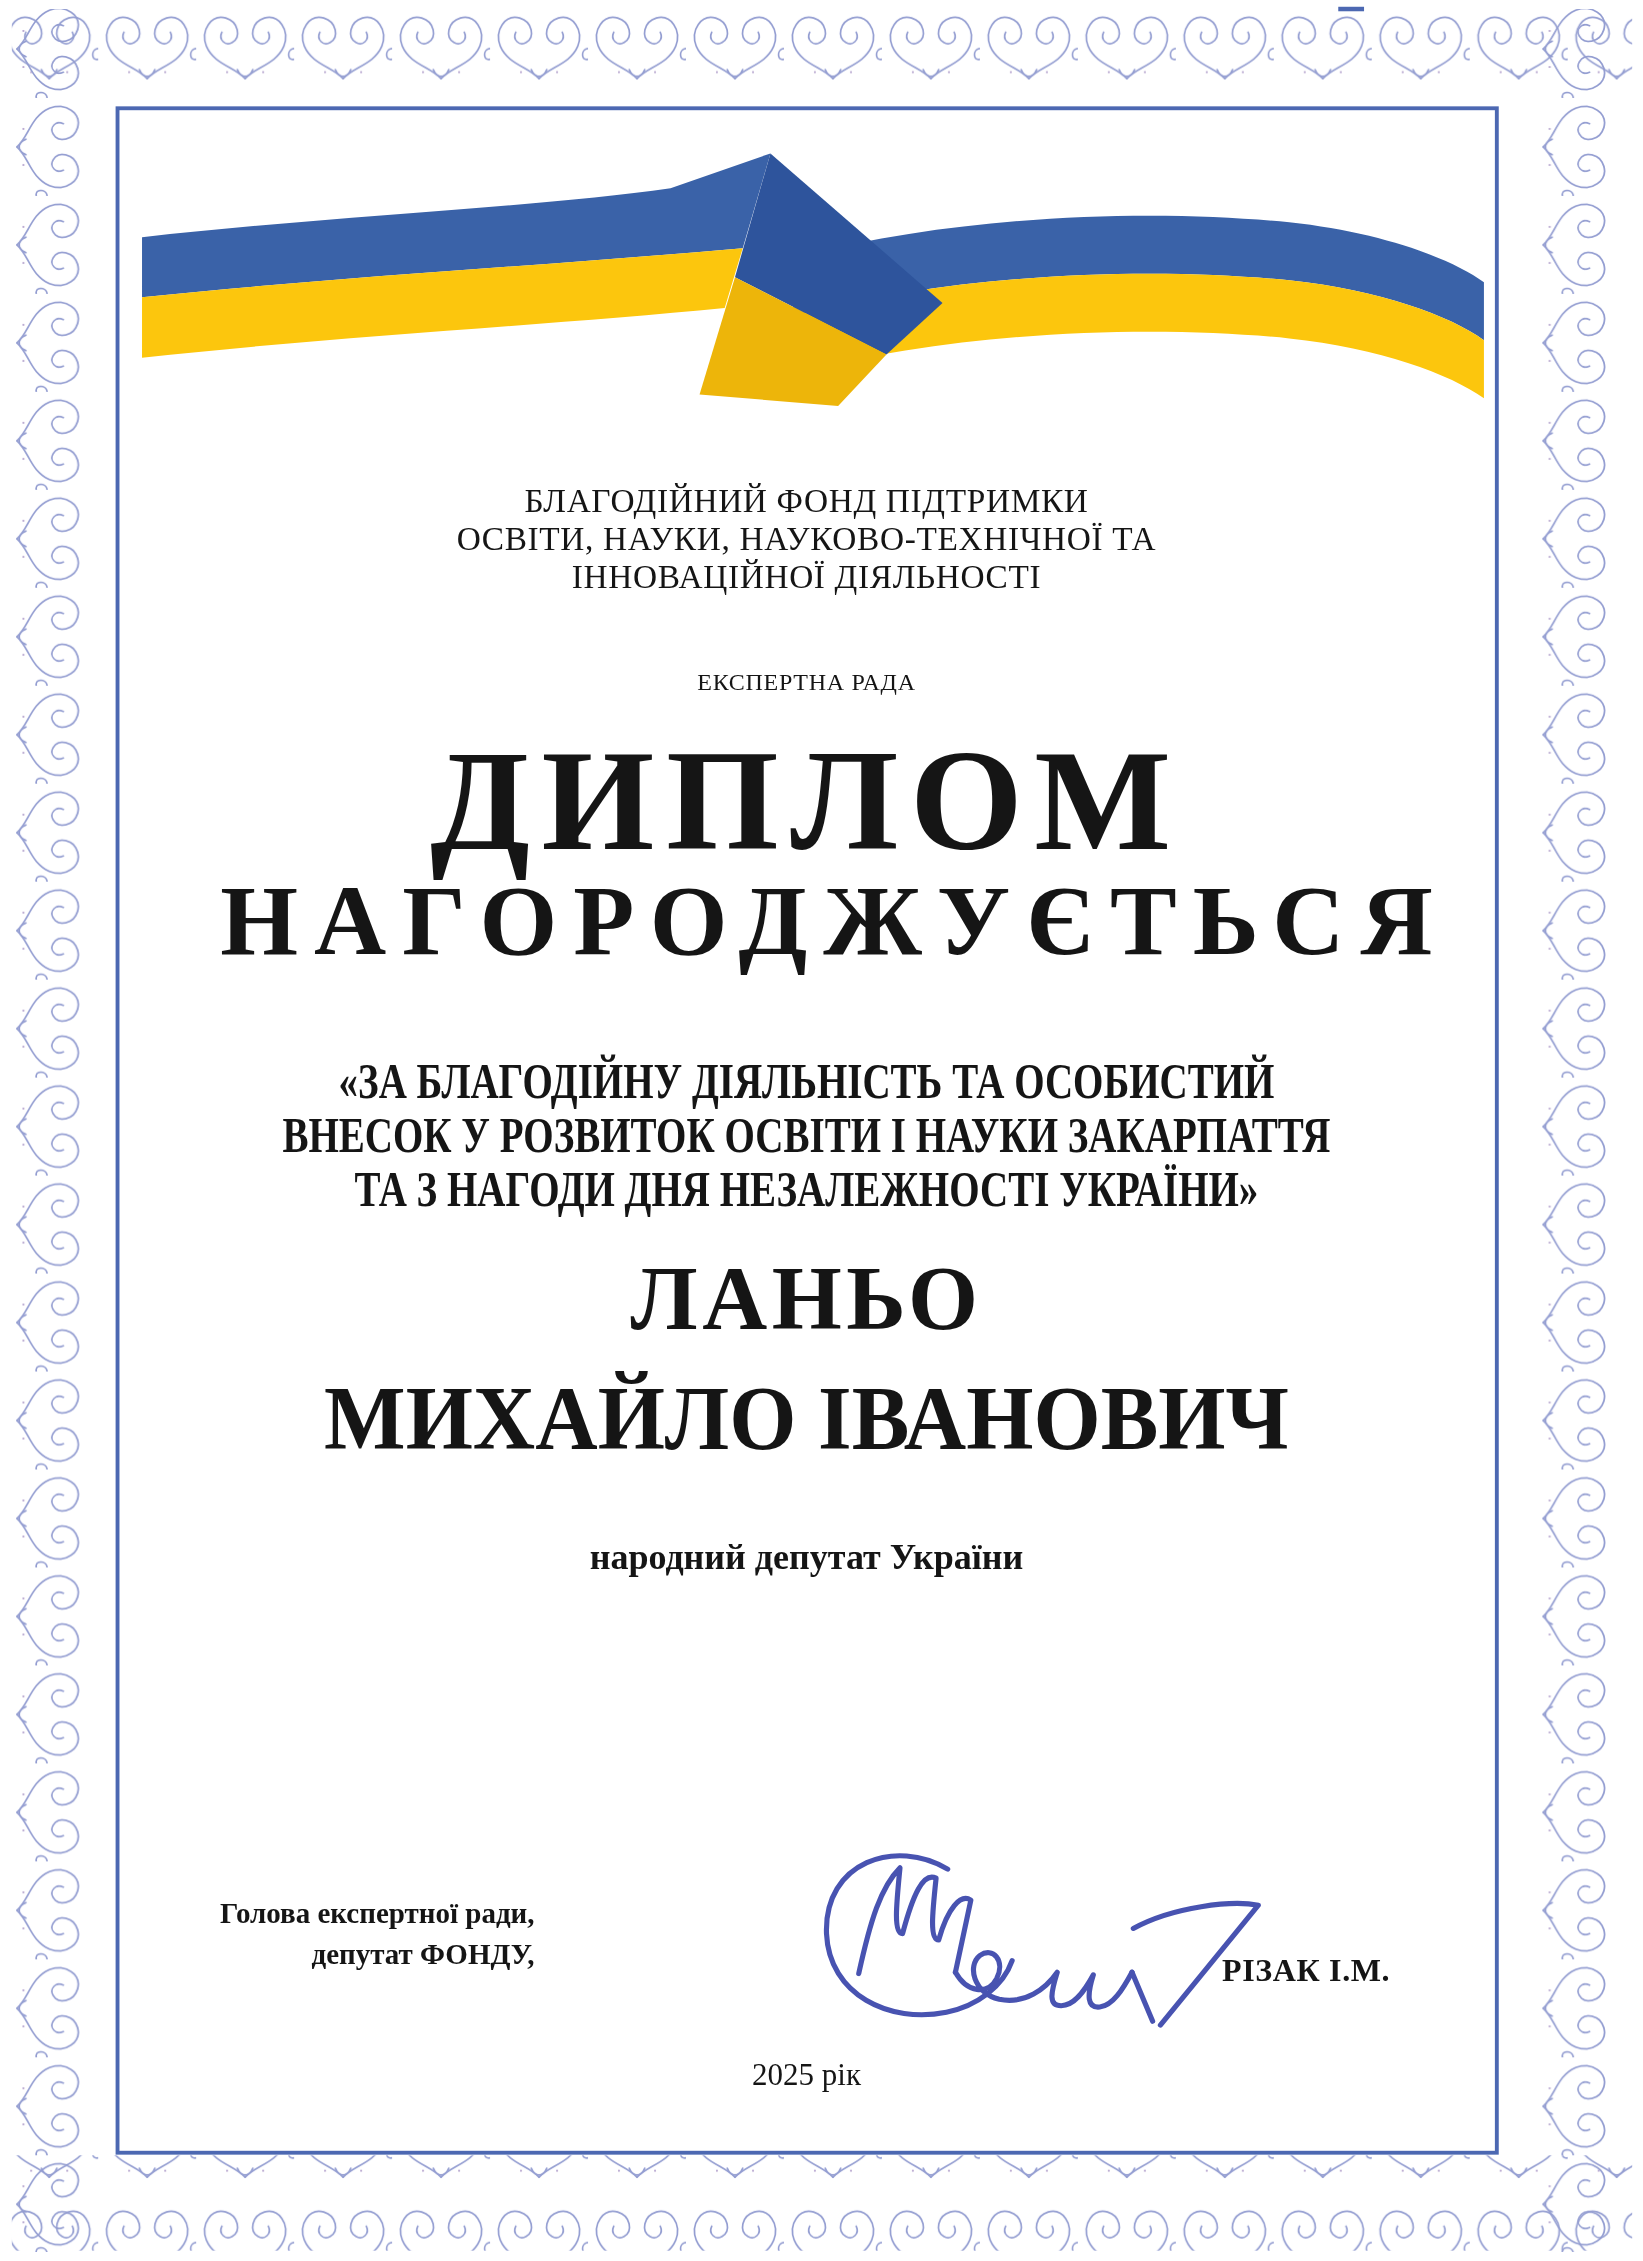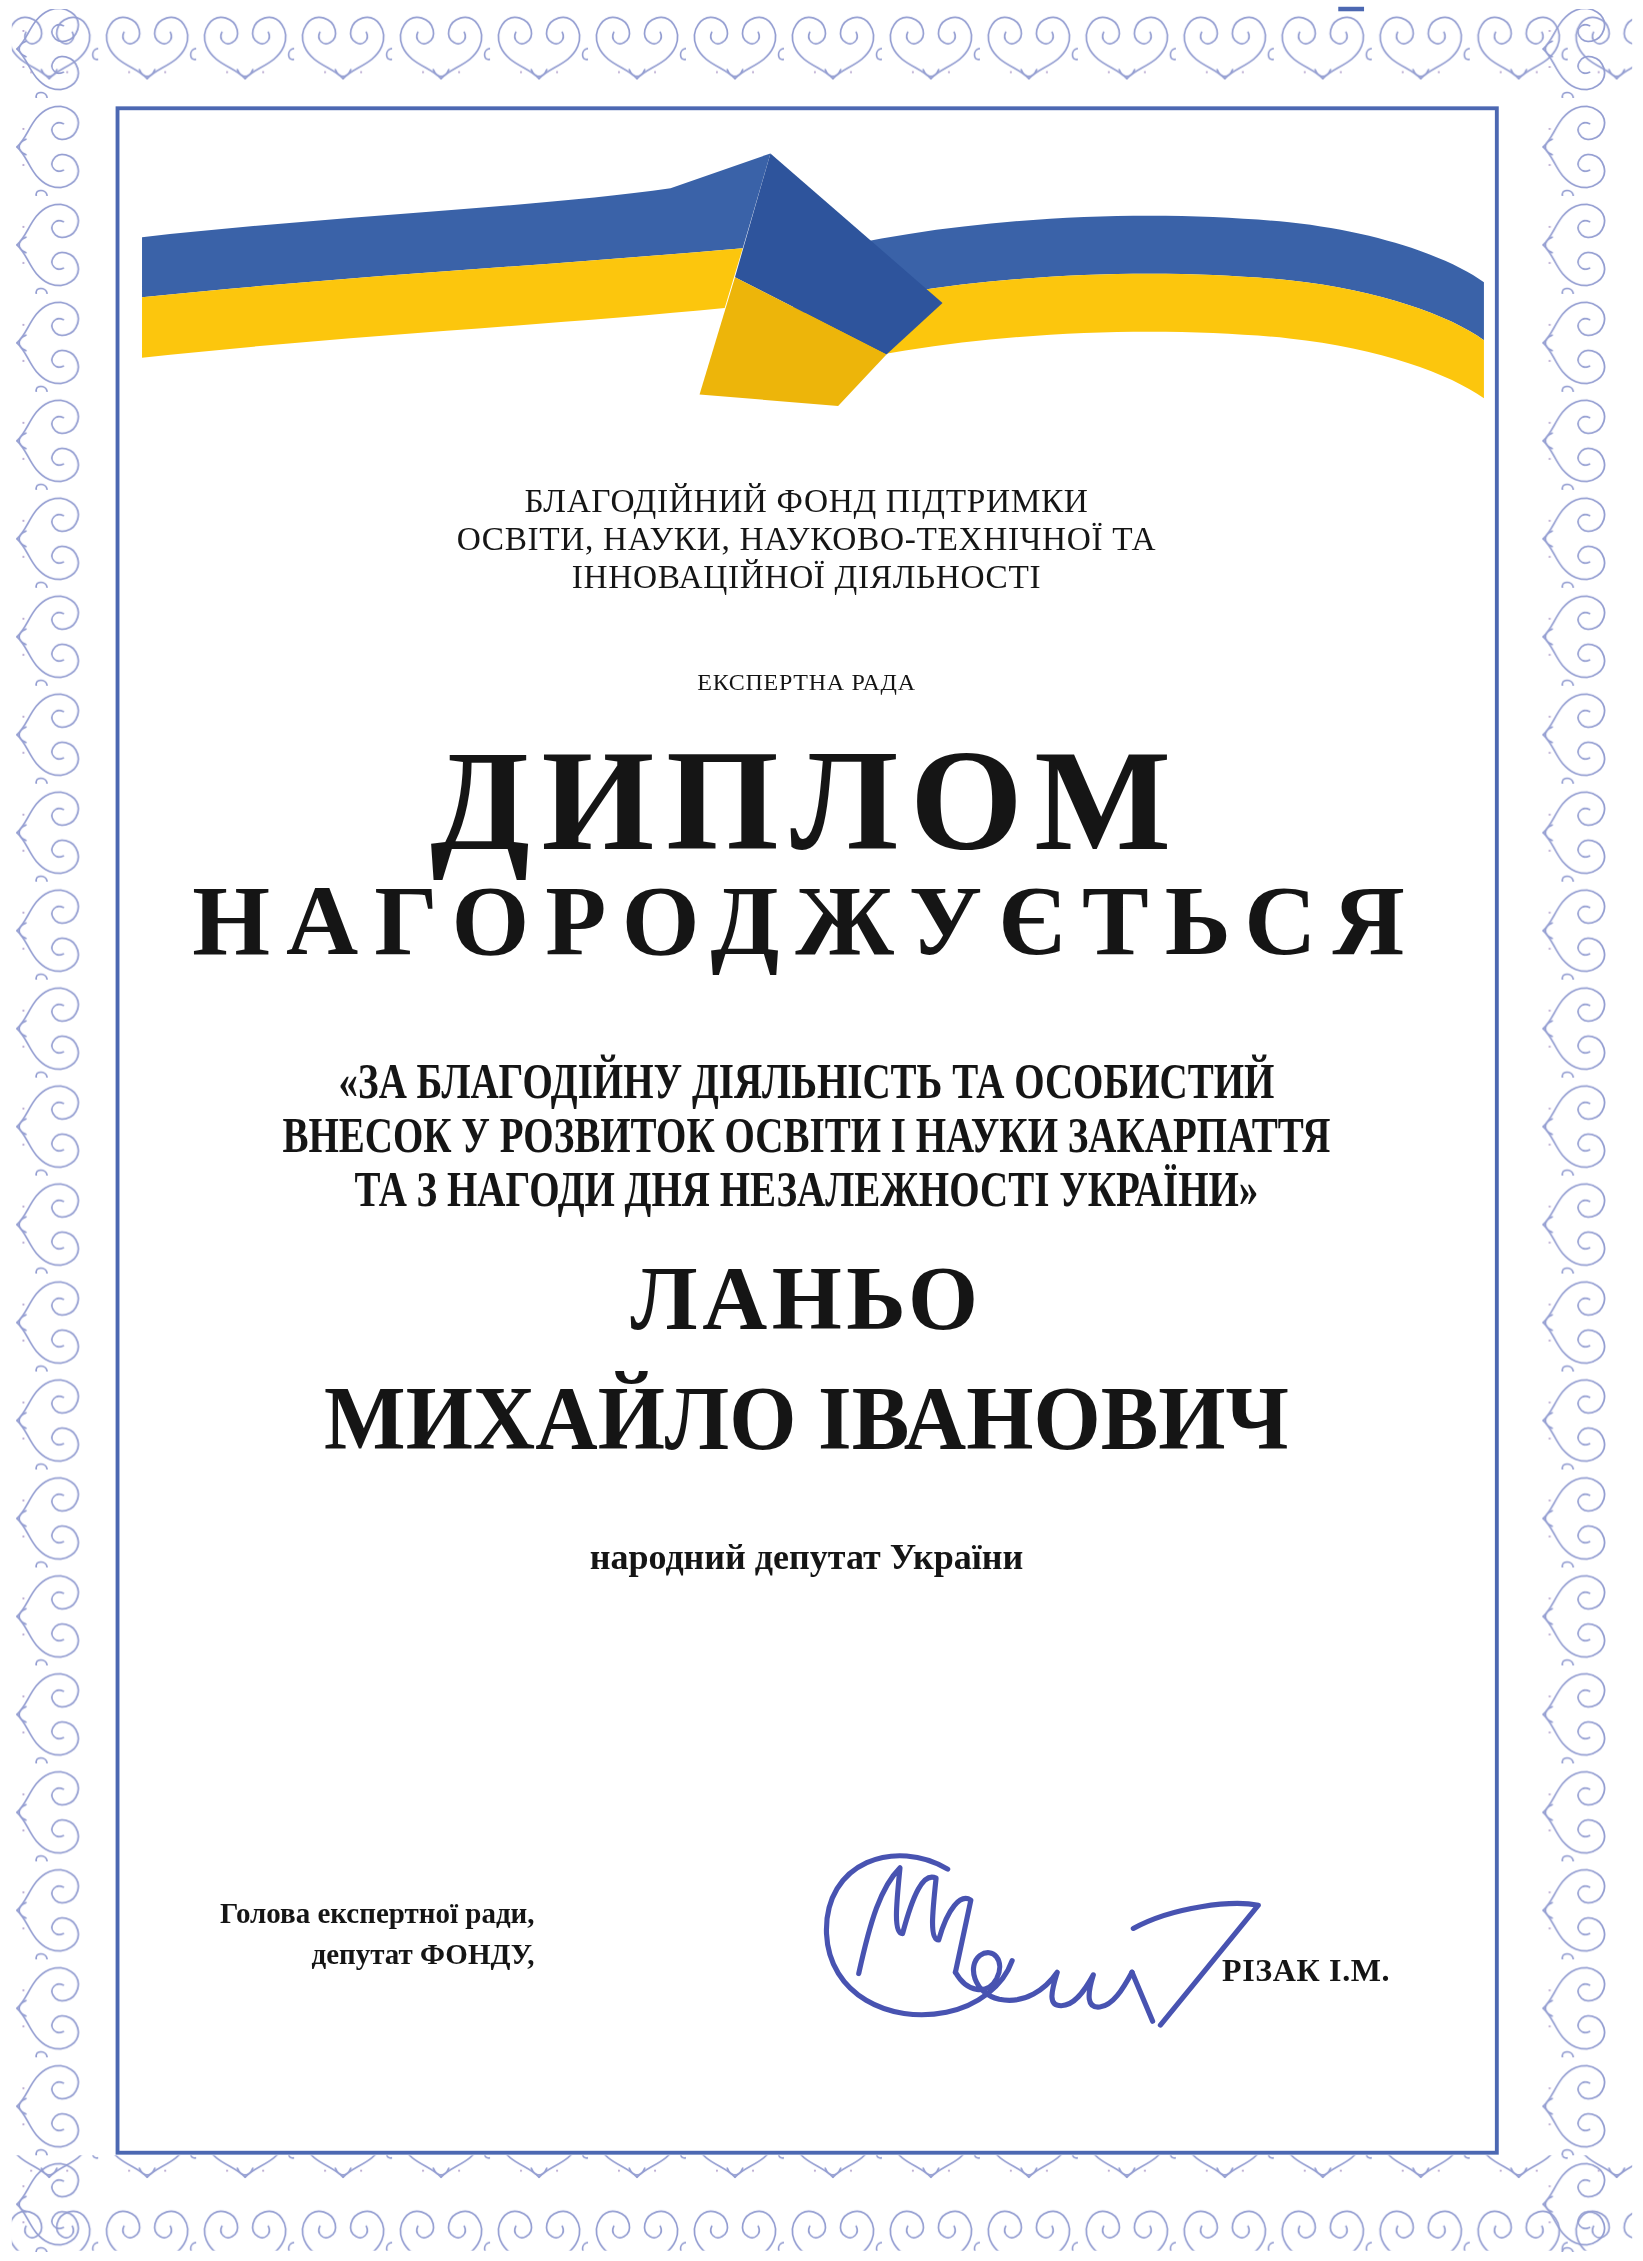--- a/index.html
+++ b/index.html
@@ -6,21 +6,21 @@
   body{
     width:1644px;height:2261px;position:relative;background:#ffffff;
     font-family:"Liberation Serif","DejaVu Serif",serif;color:#151515;
     overflow:hidden;
   }
   svg.layer{position:absolute;left:0;top:0;width:1644px;height:2261px;pointer-events:none;}
   .txt{position:absolute;left:117px;width:1379px;text-align:center;white-space:nowrap;}
   .org{top:482px;font-size:34px;line-height:38px;letter-spacing:0.02em;font-weight:500;transform:scaleX(0.98);transform-origin:center top;}
   .council{top:666px;font-size:24px;line-height:32px;font-weight:500;letter-spacing:0.03em;}
   .diploma{top:728px;font-size:145px;line-height:145px;font-weight:700;letter-spacing:0.08em;}
-  .awarded{top:871px;font-size:100px;line-height:100px;font-weight:700;letter-spacing:0.16em;}
+  .awarded{top:871px;font-size:100px;line-height:100px;font-weight:700;letter-spacing:0.16em;padding-left:28px;}
   .citation{top:1054px;font-size:50px;line-height:54px;font-weight:700;transform:scaleX(0.78);transform-origin:center top;}
   .surname{top:1254px;font-size:90px;line-height:90px;font-weight:700;letter-spacing:0.05em;}
   .fullname{top:1374px;font-size:90px;line-height:90px;font-weight:700;transform:scaleX(0.96);transform-origin:center top;}
   .rectitle{top:1539px;font-size:36px;line-height:36px;font-weight:700;}
   .signer{position:absolute;left:220px;top:1893px;font-size:29px;line-height:41px;font-weight:700;text-align:right;white-space:nowrap;}
   .signername{position:absolute;left:1222px;top:1954px;font-size:32px;line-height:32px;font-weight:700;letter-spacing:0.02em;white-space:nowrap;}
   .yearcity{top:2054px;font-size:31px;line-height:41px;font-weight:500;}
 </style>
 </head>
 <body>
@@ -98,14 +98,15 @@
     <path d="M1470,2900 C1390,2852 1278,2888 1282,3000 C1286,3095 1380,3140 1468,3122 C1516,3112 1556,3082 1570,3042"></path>
     <path d="M1332,3062 C1350,2980 1366,2928 1396,2898 C1390,2958 1386,3000 1400,3000 C1416,2940 1432,2904 1452,2914 C1446,2970 1442,3010 1456,3010 C1470,2960 1490,2938 1506,2948 L1482,3060"></path>
     <path d="M1482,3060 C1500,3092 1532,3096 1546,3070 C1560,3042 1540,3020 1520,3034 C1500,3050 1510,3092 1550,3102 C1590,3110 1622,3086 1640,3060 C1630,3092 1626,3112 1646,3112 C1666,3112 1682,3090 1696,3064 C1686,3096 1686,3116 1706,3114 C1726,3112 1742,3086 1756,3060"></path>
     <path d="M1756,3060 L1788,3136 M1758,2992 C1820,2958 1912,2948 1952,2956 L1800,3142"></path>
   </g>
 </svg>
 
 <div class="signername">РІЗАК І.М.</div>
 
 <div class="txt yearcity">
+  <div>2025 рік</div>
 </div>
 
 
 </body></html>

